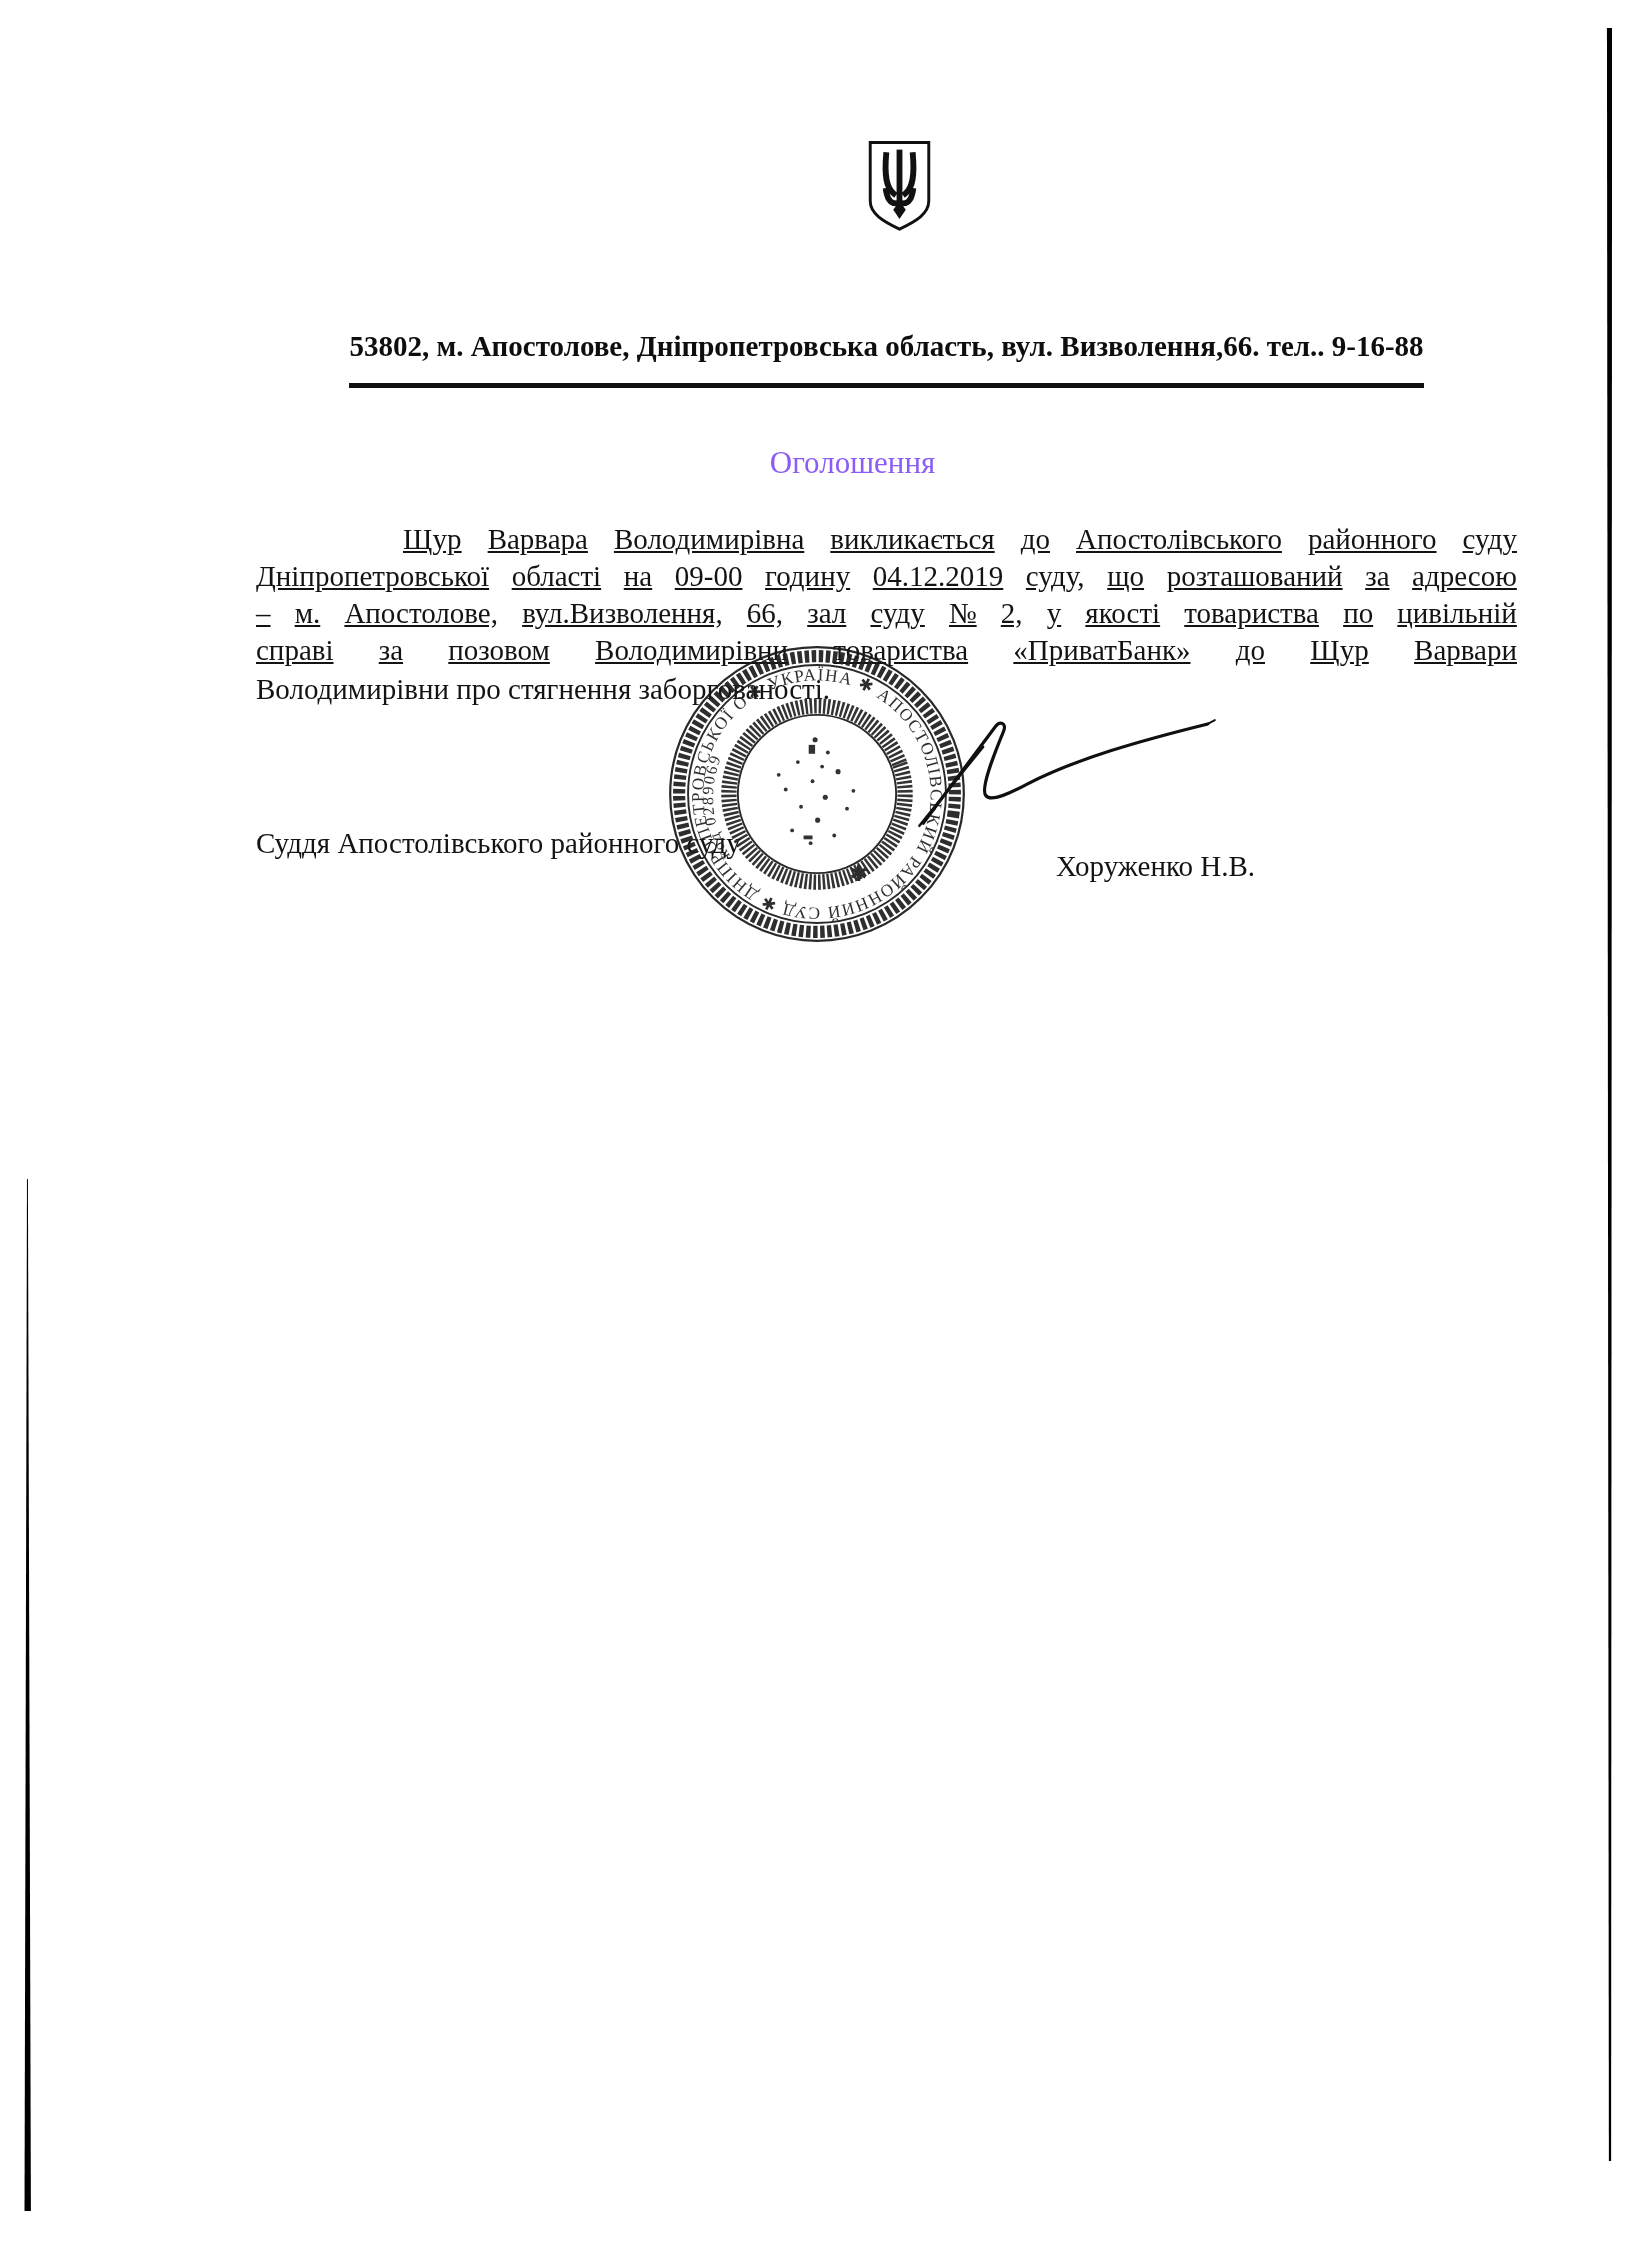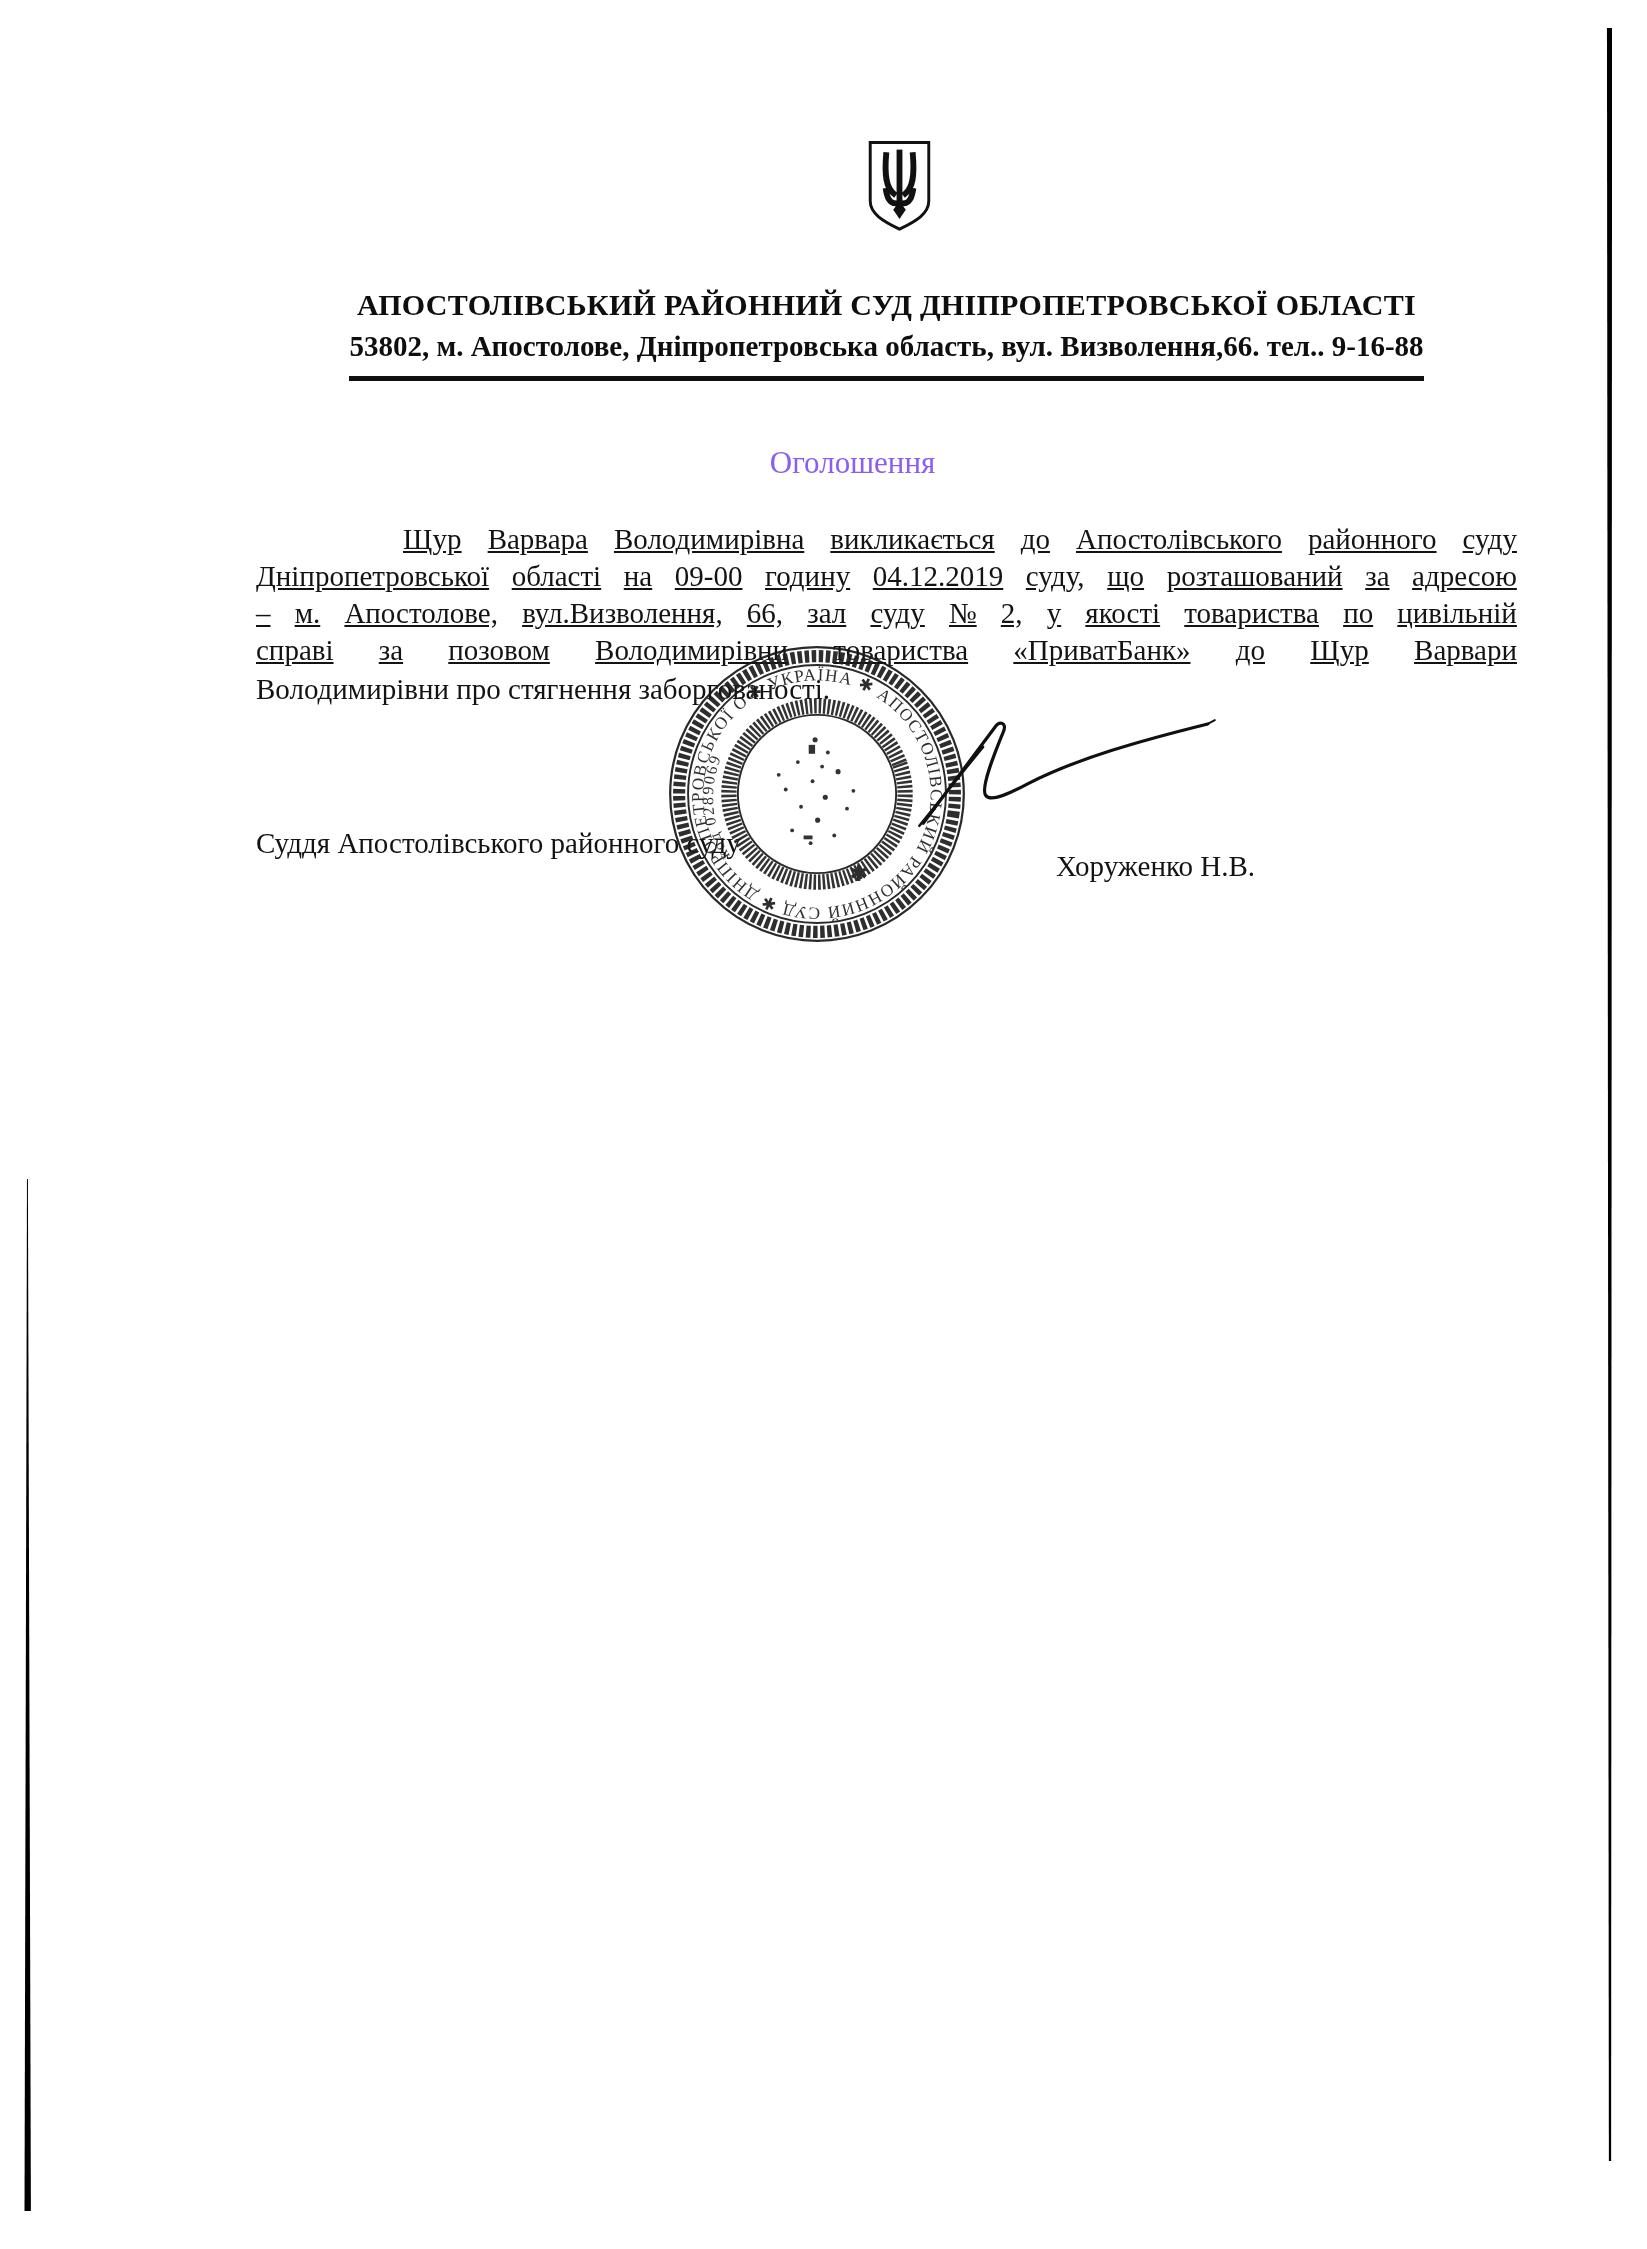--- a/index.html
+++ b/index.html
@@ -17,21 +17,21 @@
   .court-name{
     position:absolute;left:256px;top:288px;width:1261px;
     text-align:center;font-weight:bold;font-size:30px;line-height:34px;
     letter-spacing:0.3px;color:#0e0e0e;
   }
   .address-wrap{
     position:absolute;left:256px;top:330px;width:1261px;text-align:center;
   }
   .address{
     display:inline-block;font-weight:bold;font-size:29px;line-height:33px;
-    color:#0e0e0e;border-bottom:5.1px solid #101010;padding-bottom:13px;
+    color:#0e0e0e;border-bottom:5.1px solid #101010;padding-bottom:20px;
   }
   
   .doc-title{
     position:absolute;left:256px;top:445px;width:1261px;text-align:center;
     font-size:31px;color:#8b5cf6;transform:translateX(-34px);
   }
   
   .body-block{
     position:absolute;left:256px;top:523px;width:1261px;
     font-size:29px;color:#131313;z-index:1;
@@ -77,21 +77,20 @@
         <path d="M112,36 C116,84 112,114 94,128"></path>
         <path d="M80,30 V148"></path>
         <path d="M48,122 C52,146 62,154 78,151"></path>
         <path d="M112,122 C108,146 98,154 82,151"></path>
       </g>
       <path d="M80,146 L95,167 L80,189 L65,167 Z" fill="#111"></path>
       <path d="M57,150 H103" stroke="#111" stroke-width="9"></path>
     </svg>
   </div>
 
-  <div class="court-name">АПОСТОЛІВСЬКИЙ РАЙОННИЙ СУД ДНІПРОПЕТРОВСЬКОЇ ОБЛАСТІ</div>
   <div class="address-wrap">
     <span class="address">53802, м. Апостолове, Дніпропетровська область, вул. Визволення,66. тел.. 9-16-88</span>
   </div>
 
   <div class="doc-title">Оголошення</div>
 
   <div class="body-block">
     <div class="j-line indent">
         <span>Щур</span>
         <span>Варвара</span>

